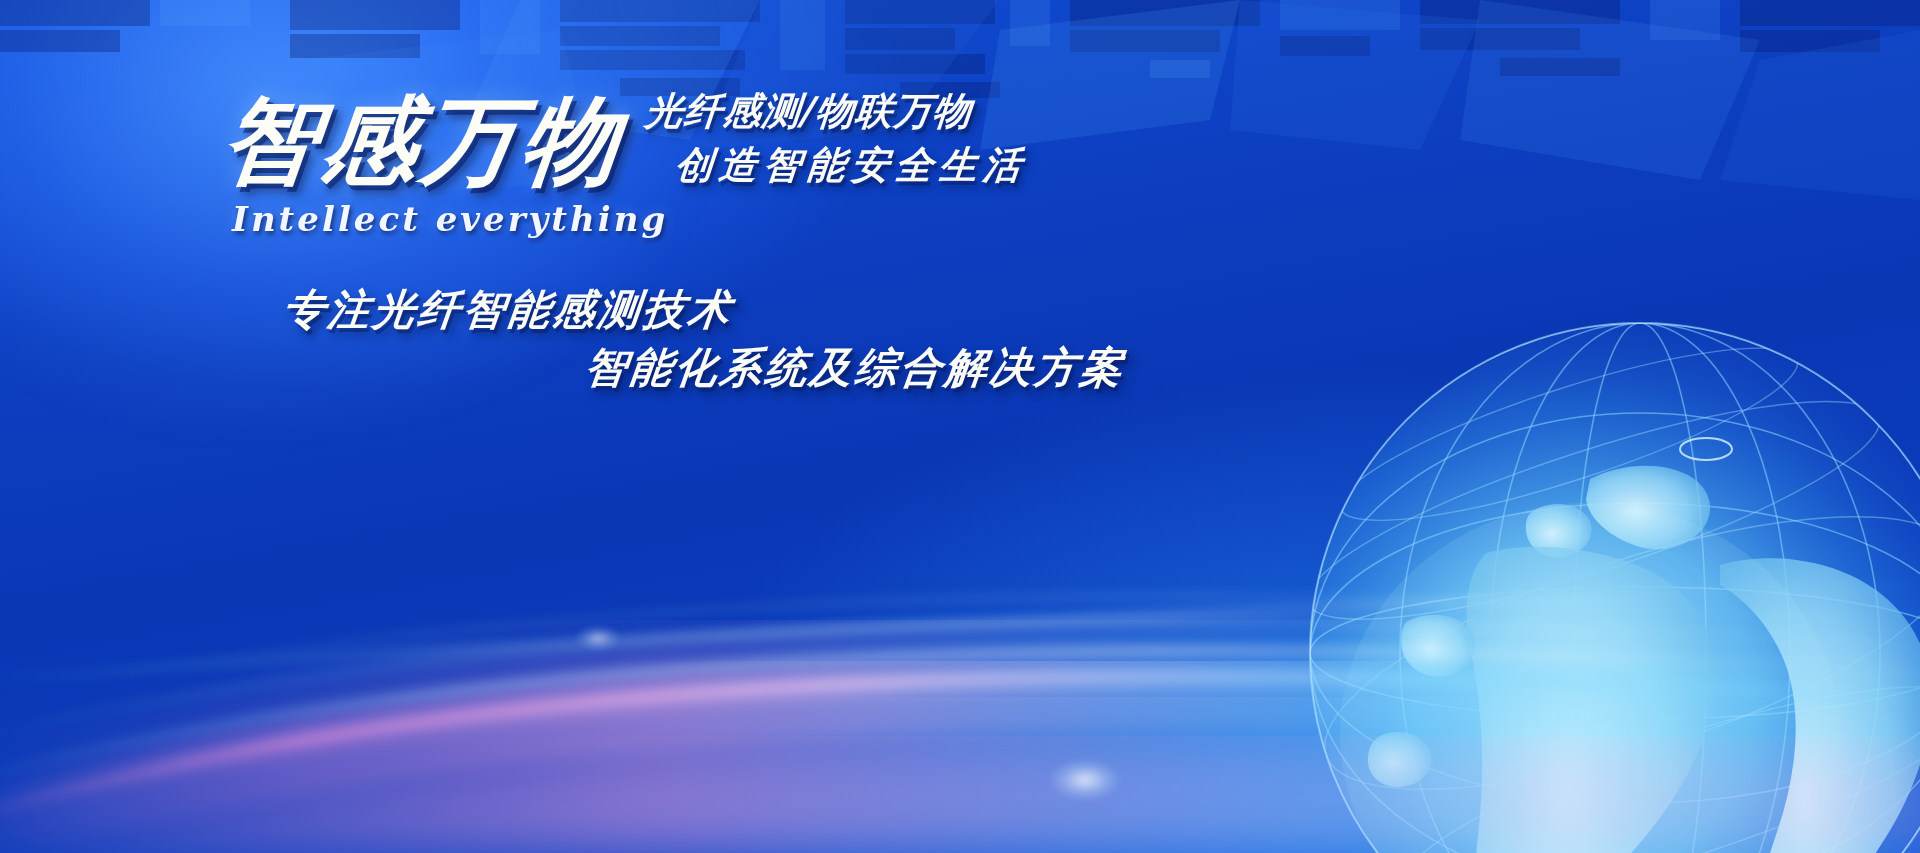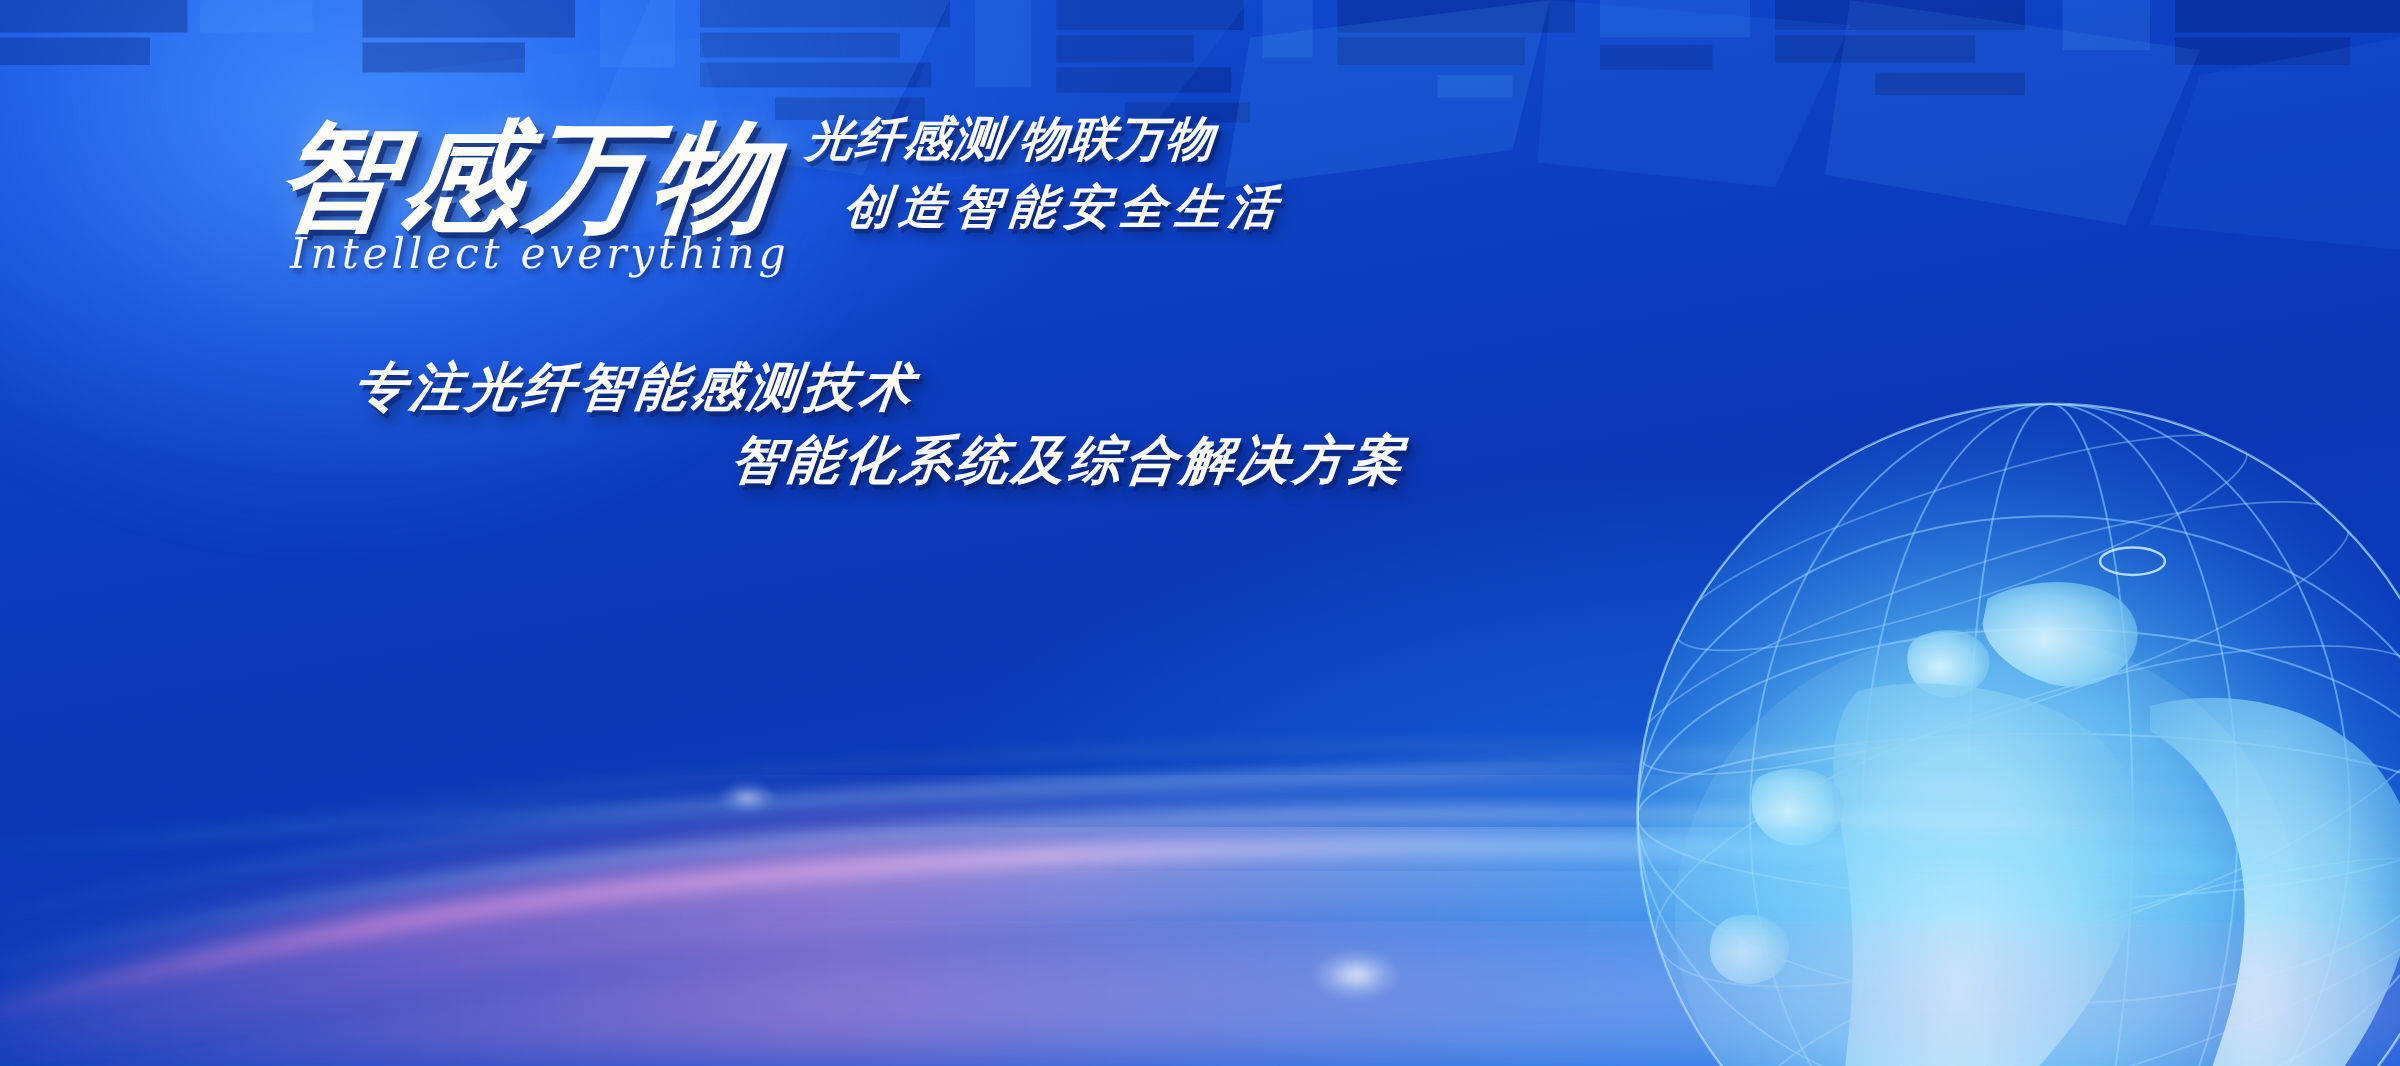--- a/index.html
+++ b/index.html
@@ -46,23 +46,23 @@
     font-size:96px;font-weight:700;font-style:italic;
     letter-spacing:4px;
     color:#fdfdf7;
     text-shadow:
        4px 5px 0 rgba(6,24,92,.55),
        7px 8px 10px rgba(4,18,70,.55),
        0 0 22px rgba(150,200,255,.45);
     transform:skewX(-6deg);
   }
   .subline{
-    left:232px;top:183px;
-    font-family:"DejaVu Serif",serif;
-    font-style:italic;font-size:34px;font-weight:400;
+    left:232px;top:199px;
+    font-family:"DejaVu Serif",serif;
+    font-style:italic;font-size:34px;font-weight:700;
     letter-spacing:3px;
     color:#f2f6ff;
     text-shadow:2px 3px 5px rgba(5,20,80,.7),0 0 14px rgba(140,190,255,.35);
   }
 
   .tagline1{
     left:645px;top:86px;
     font-family:"DejaVu Serif",serif;
     font-size:38px;font-weight:700;font-style:italic;
     letter-spacing:1px;

